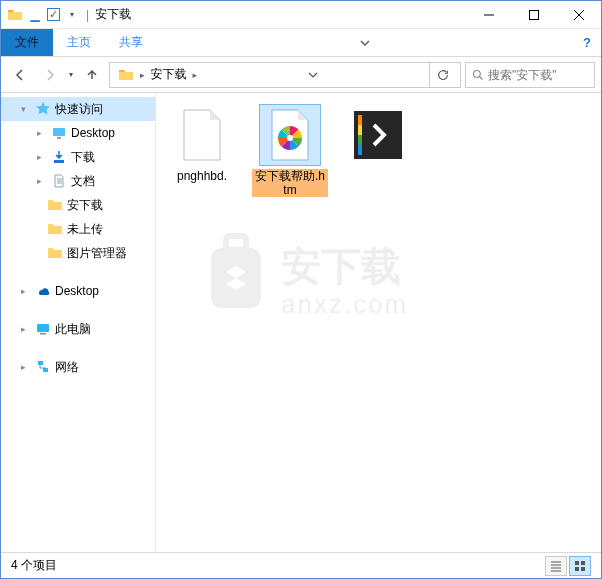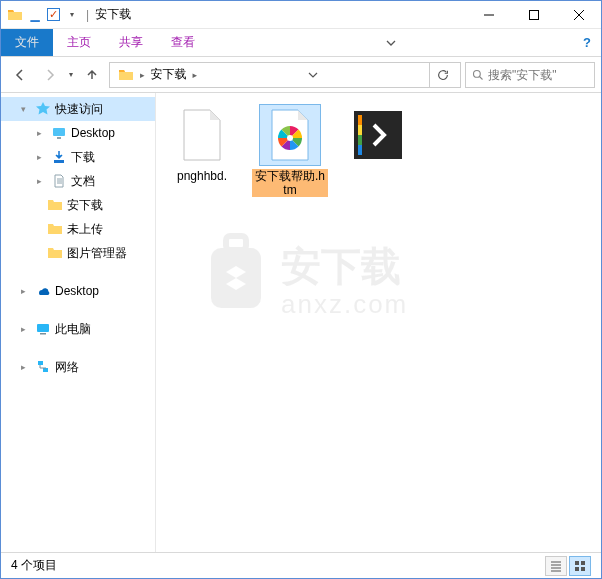--- a/index.html
+++ b/index.html
@@ -9,22 +9,22 @@
 .titlebar { height: 28px; display: flex; align-items: center; background: #fff; border-bottom: 1px solid #e8e8e8; }
 .tb-icons { display: flex; align-items: center; padding-left: 6px; gap: 4px; }
 .tb-icons .small-ico { width: 16px; height: 16px; display: flex; align-items: center; justify-content: center; font-size: 10px; }
 .title-sep { color: #888; margin: 0 6px; font-size: 12px; }
 .title-text { font-size: 12px; color: #000; }
 .win-controls { margin-left: auto; display: flex; }
 .win-btn { width: 45px; height: 28px; display: flex; align-items: center; justify-content: center; font-size: 11px; color: #333; }
 
 
 .ribbon { height: 28px; display: flex; align-items: stretch; background: #fff; border-bottom: 1px solid #d9d9d9; }
-.ribbon-tab { padding: 0 14px; font-size: 12px; display: flex; align-items: center; color: #a21caf; }
-.ribbon-tab.file { background: #1979ca; color: #e5e5e5; }
+.ribbon-tab { padding: 0 14px; font-size: 12px; display: flex; align-items: center; color: #3b82f6; }
+.ribbon-tab.file { background: #1979ca; color: #0f172a; }
 .ribbon-expand { margin-left: auto; padding: 0 10px; display: flex; align-items: center; }
 
 
 .navbar { height: 36px; display: flex; align-items: center; padding: 4px 6px; gap: 4px; border-bottom: 1px solid #d9d9d9; }
 .nav-btn { width: 26px; height: 26px; display: flex; align-items: center; justify-content: center; color: #555; }
 .nav-btn.disabled { color: #bbb; }
 .dropdown-arrow { font-size: 8px; color: #555; padding: 0 2px; }
 .breadcrumb { flex: 1; height: 26px; border: 1px solid #ccc; display: flex; align-items: center; padding: 0 4px; gap: 2px; background: #fff; }
 .bc-seg { font-size: 12px; padding: 0 4px; display: flex; align-items: center; gap: 4px; }
 .bc-arrow { font-size: 9px; color: #666; }
@@ -98,21 +98,20 @@
           <path d="M0 0l10 10M10 0L0 10" stroke="#000" stroke-width="1"></path>
         </svg>
     </div>
   </div>
 </div>
 
 <div class="ribbon">
   <div class="ribbon-tab file">文件</div>
   <div class="ribbon-tab">主页</div>
   <div class="ribbon-tab">共享</div>
-  <div class="ribbon-tab">查看</div>
   <div class="ribbon-expand">
     <svg width="10" height="10" viewBox="0 0 10 10">
         <path d="M1 3l4 4 4-4" fill="none" stroke="#555" stroke-width="1.3"></path>
       </svg>
   </div>
   <div class="ribbon-expand" style="color:#1979ca;font-weight:bold;font-size:13px">?</div>
 </div>
 
 <div class="navbar">
   <div class="nav-btn">

